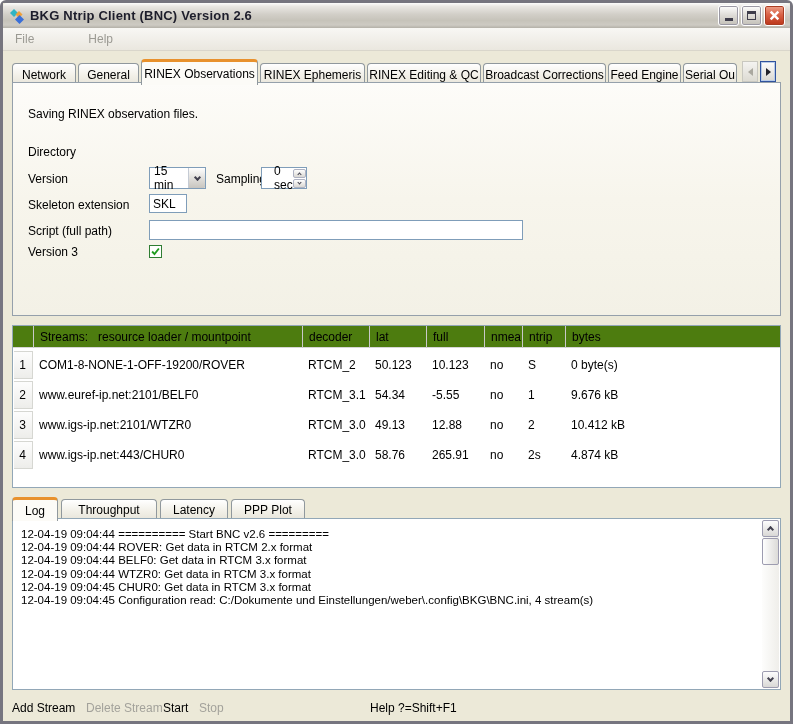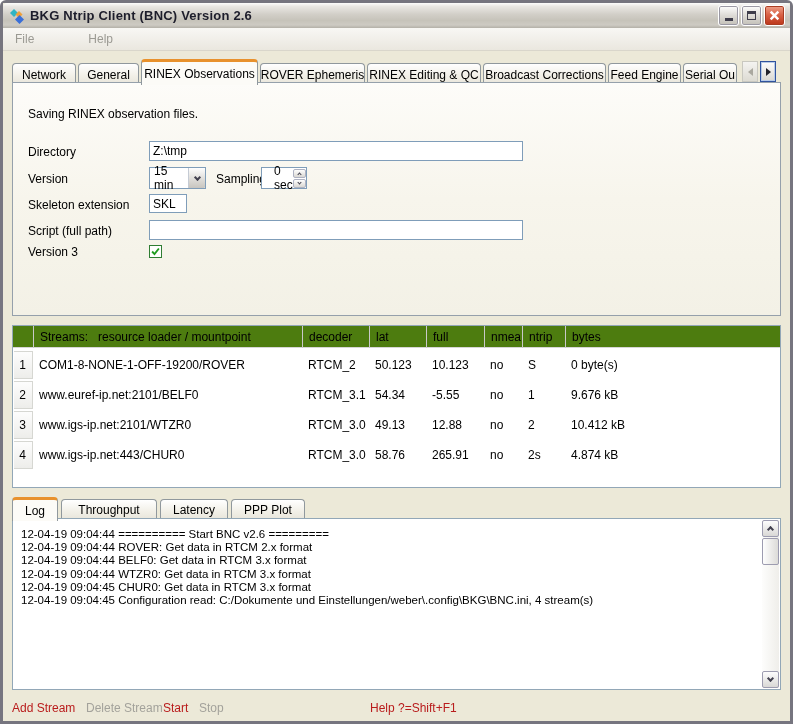--- a/index.html
+++ b/index.html
@@ -171,21 +171,21 @@
   .sb-up { top: 0; } .sb-down { bottom: 0; }
   .sb-thumb {
     position: absolute; left: 0; top: 18px; width: 17px; height: 27px;
     border: 1px solid #9d9cb0; border-radius: 2px;
     background: linear-gradient(90deg,#fefefe,#dcdbd8);
   }
 
   
   .bottombar { position: absolute; left: 0; top: 698px; width: 787px; height: 20px; }
   .bb-item { position: absolute; white-space: nowrap; }
-  .bb-enabled { color: #b91c1c; }
+  .bb-enabled { color: #000000; }
   .bb-disabled { color: #a3a29b; }
 </style>
 </head>
 <body>
 
 <div class="window">
   <div class="window-inner">
 
     <div class="titlebar">
       <span class="app-icon">
@@ -221,21 +221,21 @@
       <div class="tab" style="width:64px">
           <span>Network</span>
         </div>
       <div class="tab" style="width:61px">
           <span>General</span>
         </div>
       <div class="tab active" style="width:117px">
           <span>RINEX Observations</span>
         </div>
       <div class="tab" style="width:105px">
-          <span>ROVER Ephemeris</span>
+          <span>RINEX Ephemeris</span>
         </div>
       <div class="tab" style="width:114px">
           <span>RINEX Editing &amp; QC</span>
         </div>
       <div class="tab" style="width:123px">
           <span>Broadcast Corrections</span>
         </div>
       <div class="tab" style="width:73px">
           <span>Feed Engine</span>
         </div>
@@ -247,21 +247,20 @@
         <span class="tri-left"></span>
       </div>
     <div class="tabscroll right">
         <span class="tri-right"></span>
       </div>
 
     <div class="main-panel">
       <div class="panel-desc">Saving RINEX observation files.</div>
 
       <span class="form-label" style="top:62px">Directory</span>
-      <input class="txt-input" style="left: 136px; top: 58px; width: 374px;" value="Z:\tmp">
 
       <span class="form-label" style="top:89px">Version</span>
       <div class="combo">
         <span class="combo-value">15 min</span>
         <span class="combo-btn">
             <span class="chev down"></span>
           </span>
       </div>
 
       <span class="form-label" style="left:203px; top:89px">Sampling</span>

